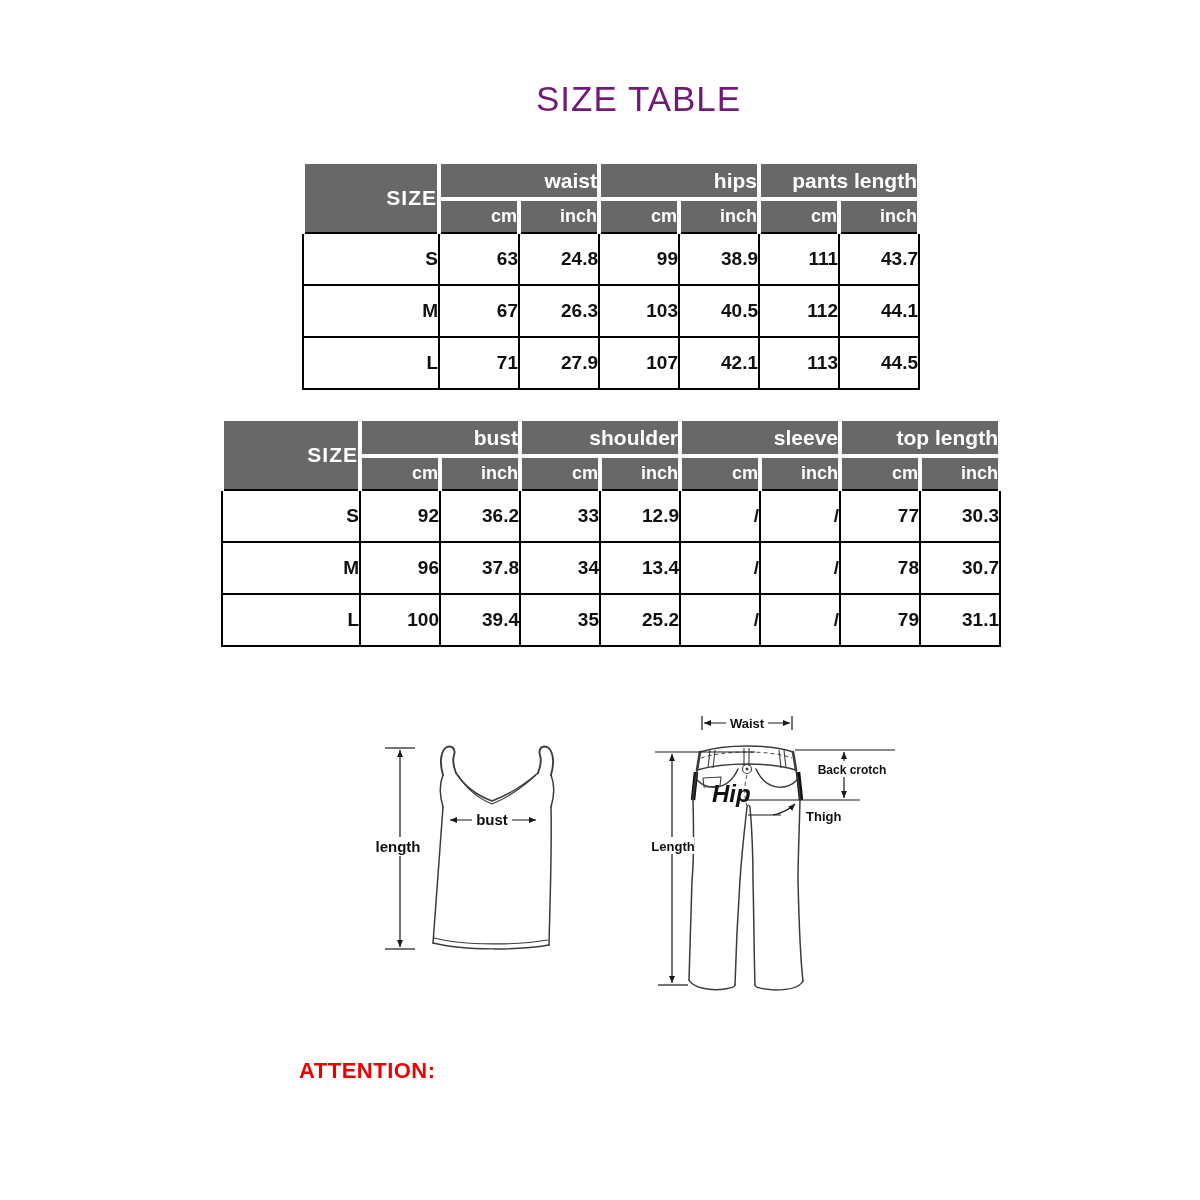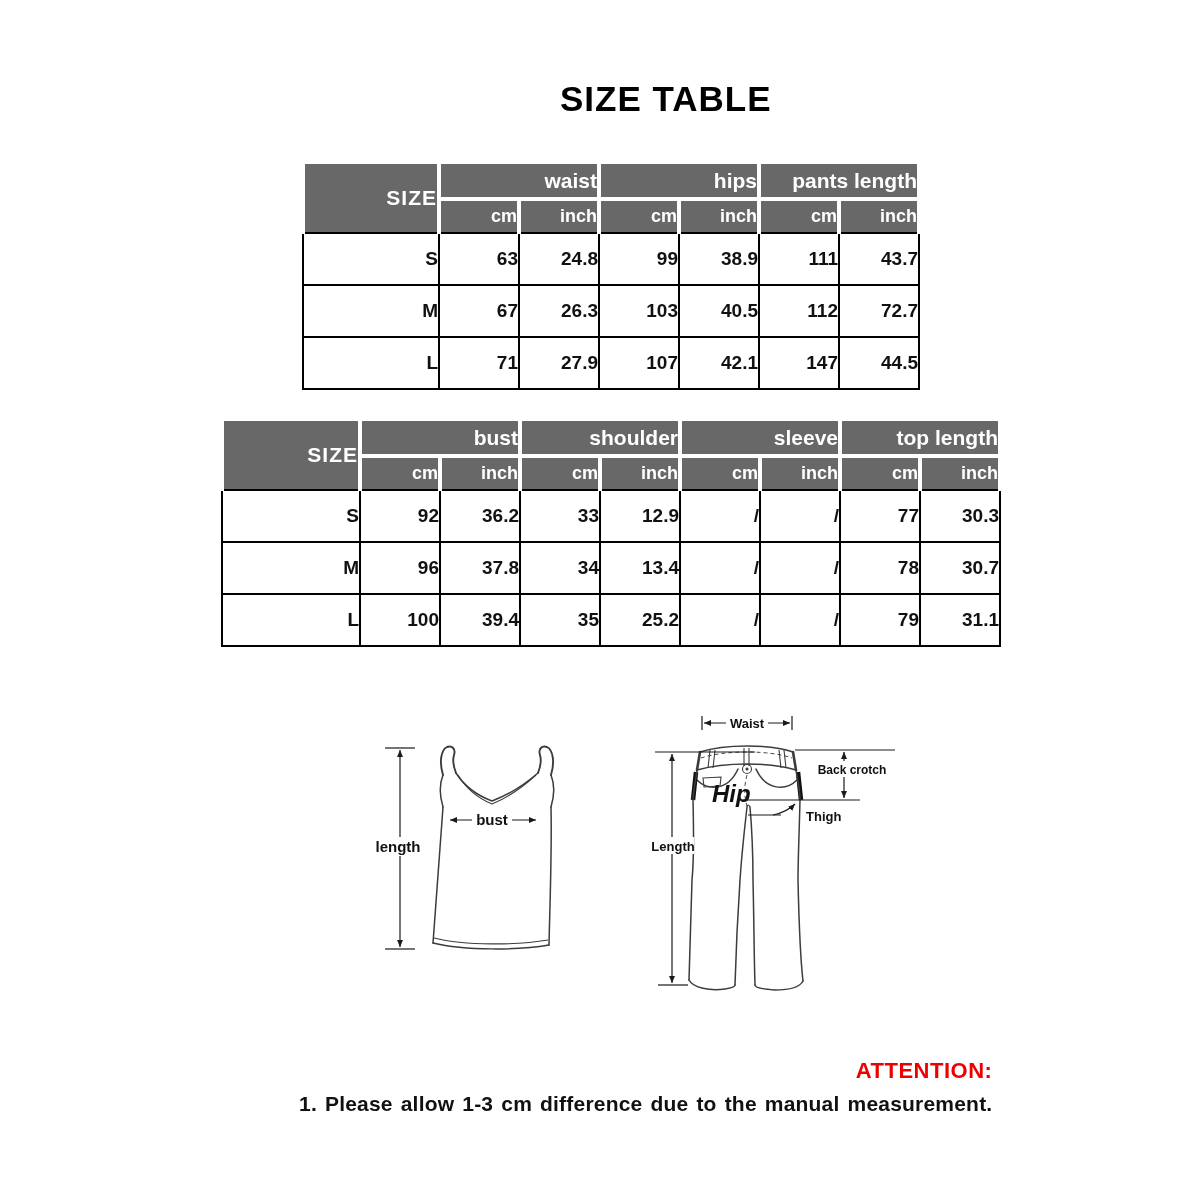--- a/index.html
+++ b/index.html
@@ -1,20 +1,20 @@
 <!DOCTYPE html>
 <html><head>
 <meta charset="utf-8">
 <style>
   html,body { margin:0; padding:0; background:#fff; }
   .page { position:relative; width:1200px; height:1200px; background:#ffffff;
           font-family:"Liberation Sans", sans-serif; overflow:hidden; }
 
-  .title { position:absolute; left:536px; top:79px; font-size:35px; font-weight:bold;
-           color:#000000; letter-spacing:1px; white-space:nowrap;margin-left:24px; }
+  .title { position:absolute; left:536px; top:79px; font-size:35px; font-weight:normal;
+           color:#701a75; letter-spacing:1px; white-space:nowrap; }
 
   table.size { position:absolute; border-collapse:collapse; table-layout:fixed;
                text-align:right; font-weight:bold; }
   #table-pants { left:301px; top:160px; }
   #table-top   { left:220px; top:417px; }
   .size th { background:#686868; color:#ffffff; border:4px solid #ffffff;
              font-size:21px; padding:0; font-weight:bold; }
   .size th.unit   { border-bottom:2px solid #000; font-size:18px;margin-top:12px; }
   .size th.corner { border-bottom:2px solid #000; font-size:21px; letter-spacing:1px; }
   .size td { border:2px solid #000; font-size:19px; color:#111; padding:0; background:#fff; }
@@ -75,29 +75,29 @@
         <td>111</td>
         <td>43.7</td>
       </tr>
       <tr class="rd">
         <td>M</td>
         <td>67</td>
         <td>26.3</td>
         <td>103</td>
         <td>40.5</td>
         <td>112</td>
-        <td>72.7</td>
+        <td>44.1</td>
       </tr>
       <tr class="rd">
         <td>L</td>
         <td>71</td>
         <td>27.9</td>
         <td>107</td>
         <td>42.1</td>
-        <td>147</td>
+        <td>113</td>
         <td>44.5</td>
       </tr>
     </tbody>
   </table>
 
   <table class="size" id="table-top">
     <colgroup>
       <col style="width:138px">
         <col style="width:80px">
         <col style="width:80px">
@@ -258,16 +258,15 @@
       <path class="dim" d="M108,125 L141,125"></path>
       <path class="dim" d="M133,125 Q147,122 155,114" marker-end="url(#arr)"></path>
       <text x="166" y="131" font-size="13">Thigh</text>
     </g>
 
     <text x="72" y="112" font-size="24" font-style="italic" fill="#e8232a">Hip</text>
   </svg>
 
   <div class="attention">
     <div class="att-heading">ATTENTION:</div>
-    <div class="att-note">1. Please allow 1-3 cm difference due to the manual measurement.</div>
   </div>
 
 </div>
 
 </body></html>

